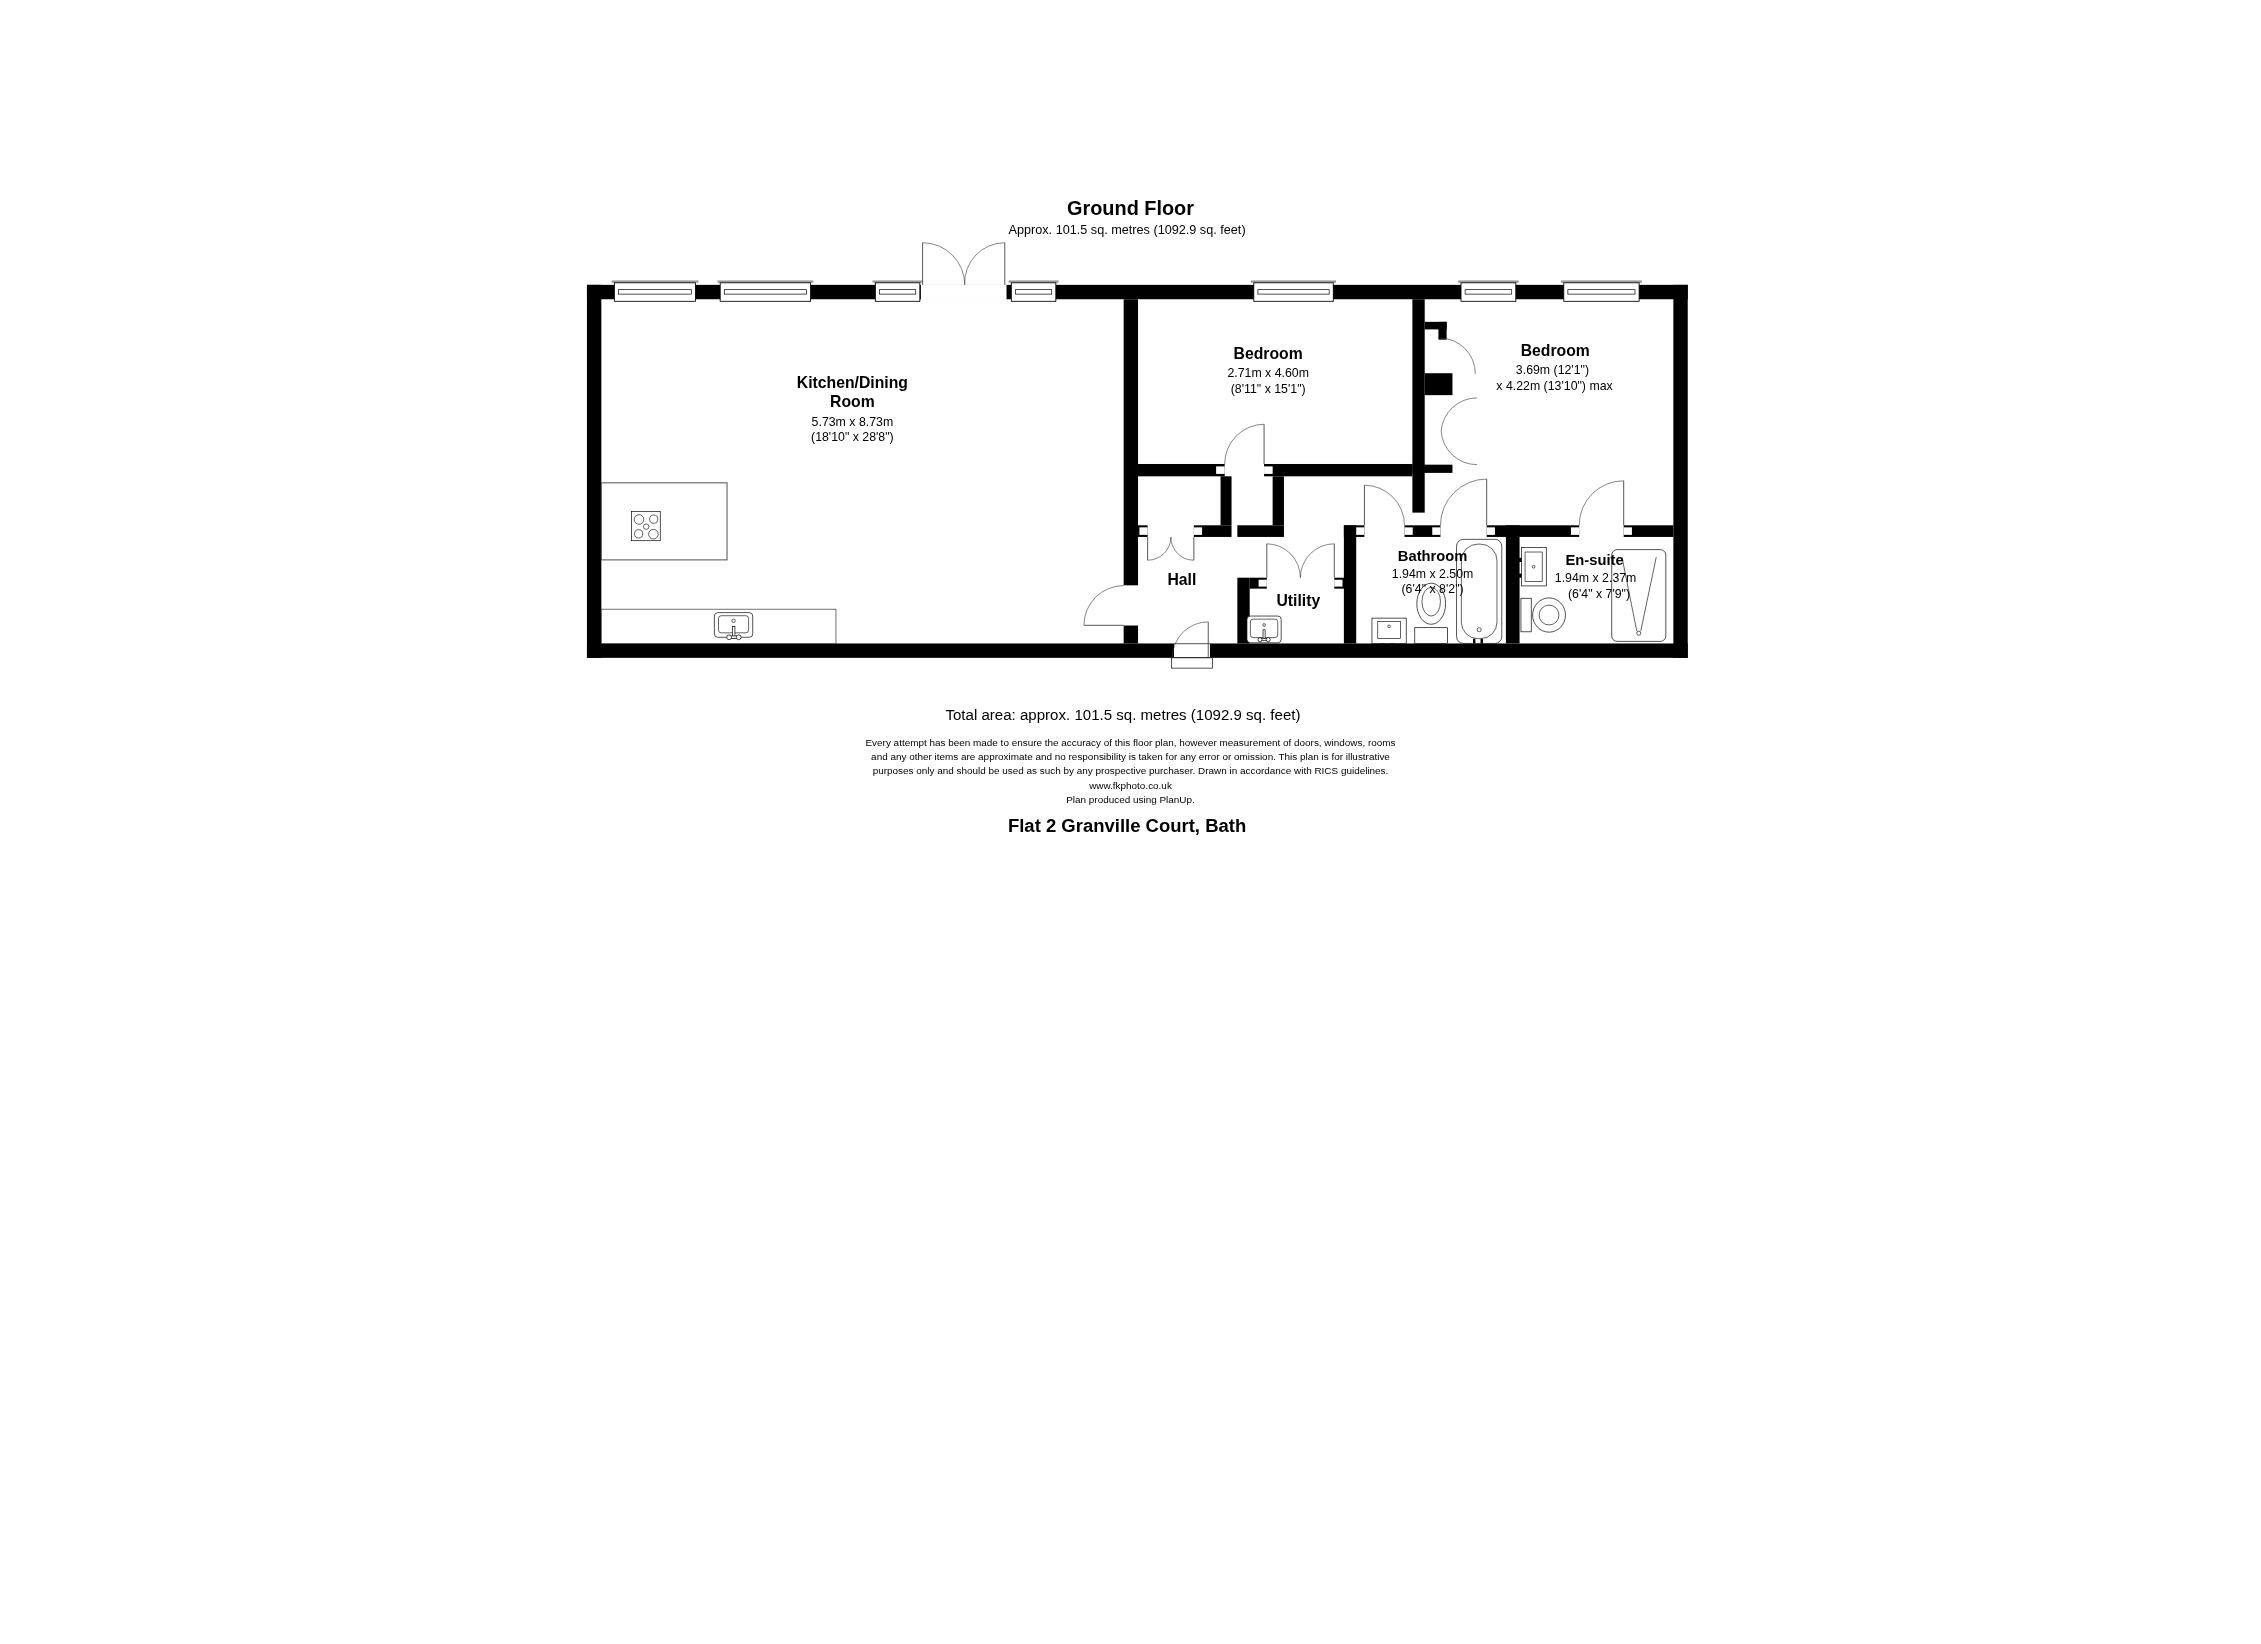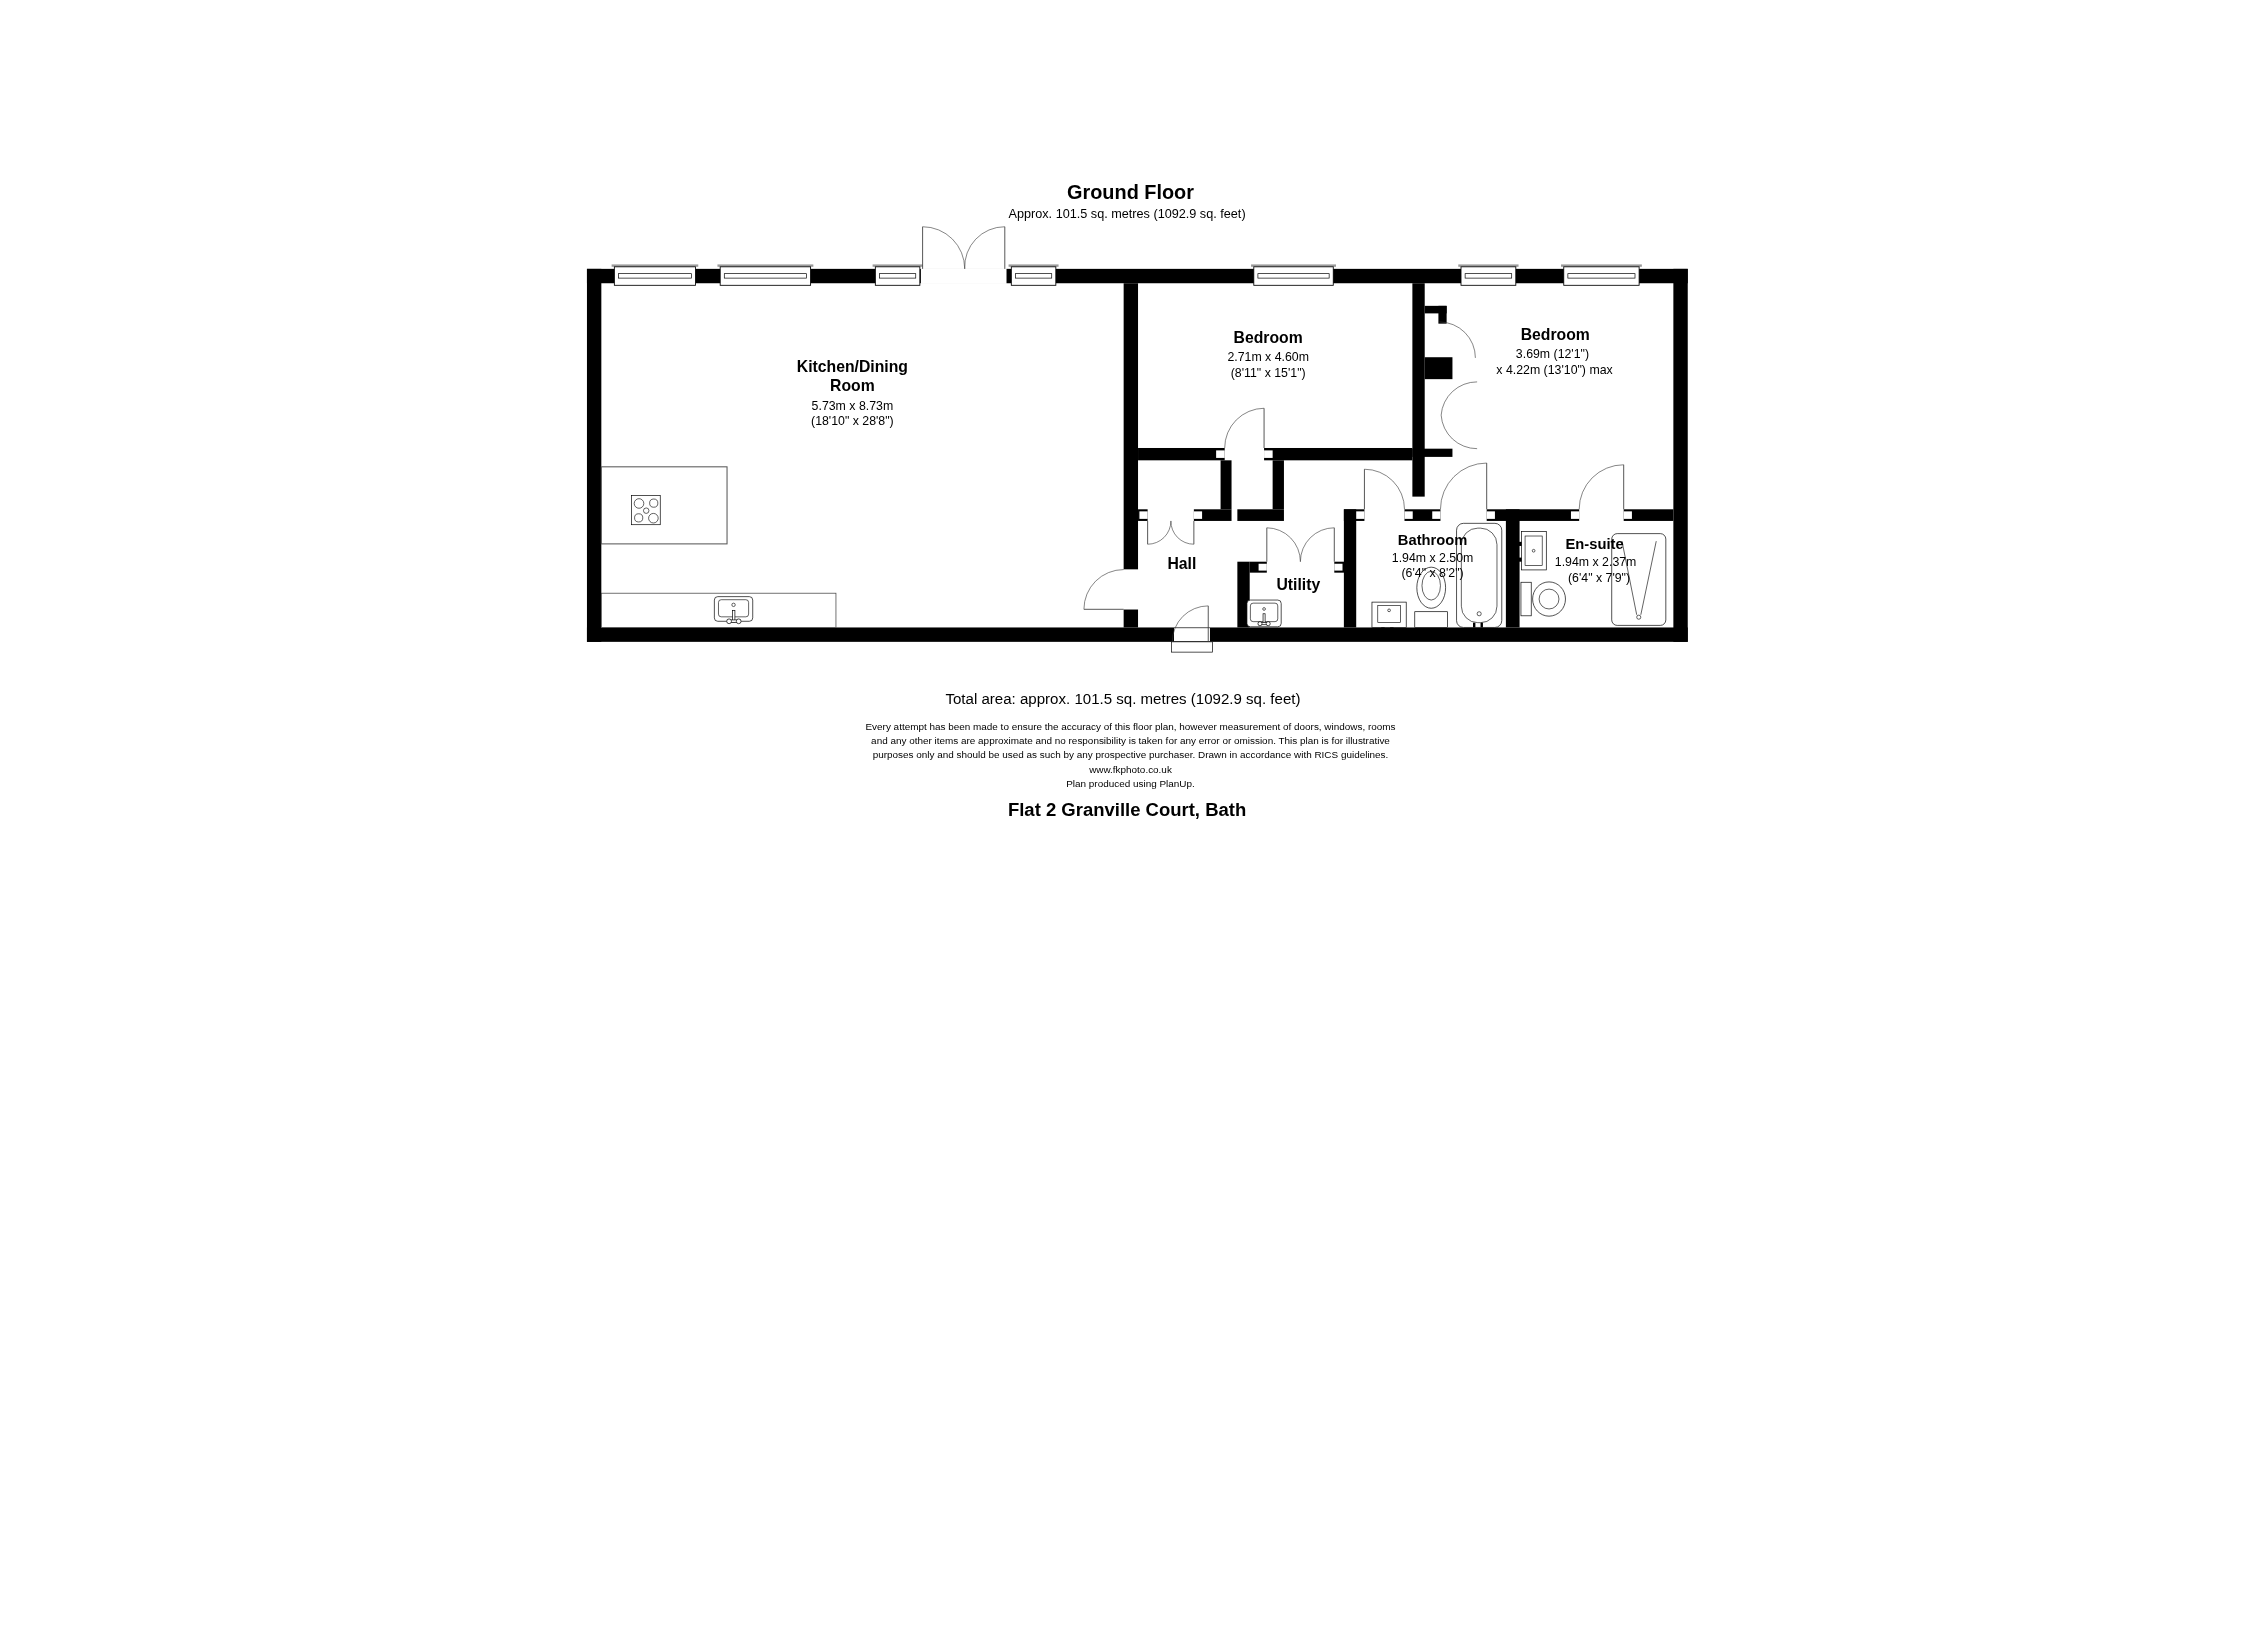--- a/index.html
+++ b/index.html
@@ -1,17 +1,17 @@
 <!DOCTYPE html>
 <html style="font-size:11px"><head>
 <meta charset="utf-8">
 <style>
   html,body{margin:0;padding:0;background:#ffffff;}
   body{font-family:"Liberation Sans", sans-serif;}
-  .plan-wrap{width:1131px;height:822px;margin:0 auto;background:#fff;}
+  .plan-wrap{width:1131px;height:822px;margin:16px auto;background:#fff;}
   svg{display:block;width:100%;height:100%;}
   .wall{fill:#000000;stroke:none;}
   .opening{fill:#ffffff;stroke:none;}
   .jamb{fill:#ffffff;stroke:none;}
   .fixture{fill:#ffffff;stroke:#000000;stroke-width:2;}
   .fixture-thin{fill:none;stroke:#000000;stroke-width:1.8;}
   .island{fill:#ffffff;stroke:#555555;stroke-width:3;}
   .counter{fill:#ffffff;stroke:#444444;stroke-width:2.2;}
   .door-arc{fill:none;stroke:#3a3a3a;stroke-width:1.8;}
   .door-leaf{stroke:#3a3a3a;stroke-width:2.5;}

